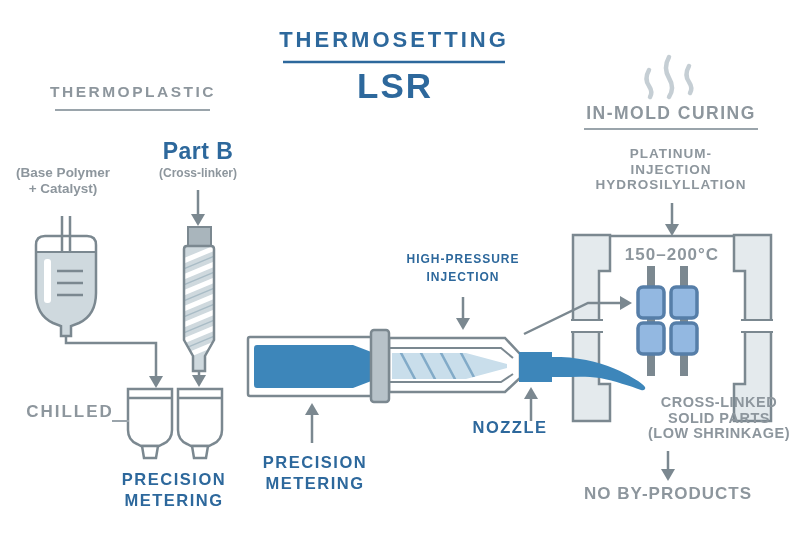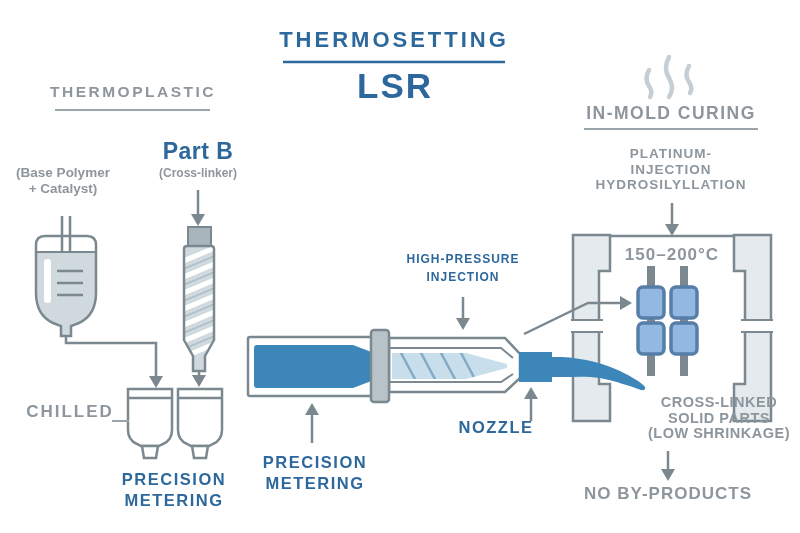--- a/index.html
+++ b/index.html
@@ -166,21 +166,21 @@
   <div class="lbl t-blue" style="left:463px;top:251px;font-size:12px;letter-spacing:1px;line-height:17.5px;">
     <div>HIGH-PRESSURE</div>
     <div>INJECTION</div>
   </div>
 
   <div class="lbl t-blue" style="left:315px;top:452px;font-size:16.5px;letter-spacing:1.5px;line-height:21px;">
     <div>PRECISION</div>
     <div>METERING</div>
   </div>
 
-  <div class="lbl t-blue" style="left:496px;top:418px;font-size:16.5px;letter-spacing:1.5px;">NOZZLE</div>
+  <div class="lbl t-blue" style="left:510px;top:418px;font-size:16.5px;letter-spacing:1.5px;">NOZZLE</div>
 
   <div class="lbl t-gray" style="left:671px;top:103px;font-size:17.5px;letter-spacing:1.5px;">IN-MOLD CURING</div>
 
   <div class="lbl t-gray" style="left:671px;top:146px;font-size:13.5px;letter-spacing:1px;line-height:15.5px;">
     <div>PLATINUM-</div>
     <div>INJECTION</div>
     <div>HYDROSILYLLATION</div>
   </div>
 
   <div class="lbl t-gray" style="left:672px;top:245px;font-size:17px;letter-spacing:1px;">150–200°C</div>

